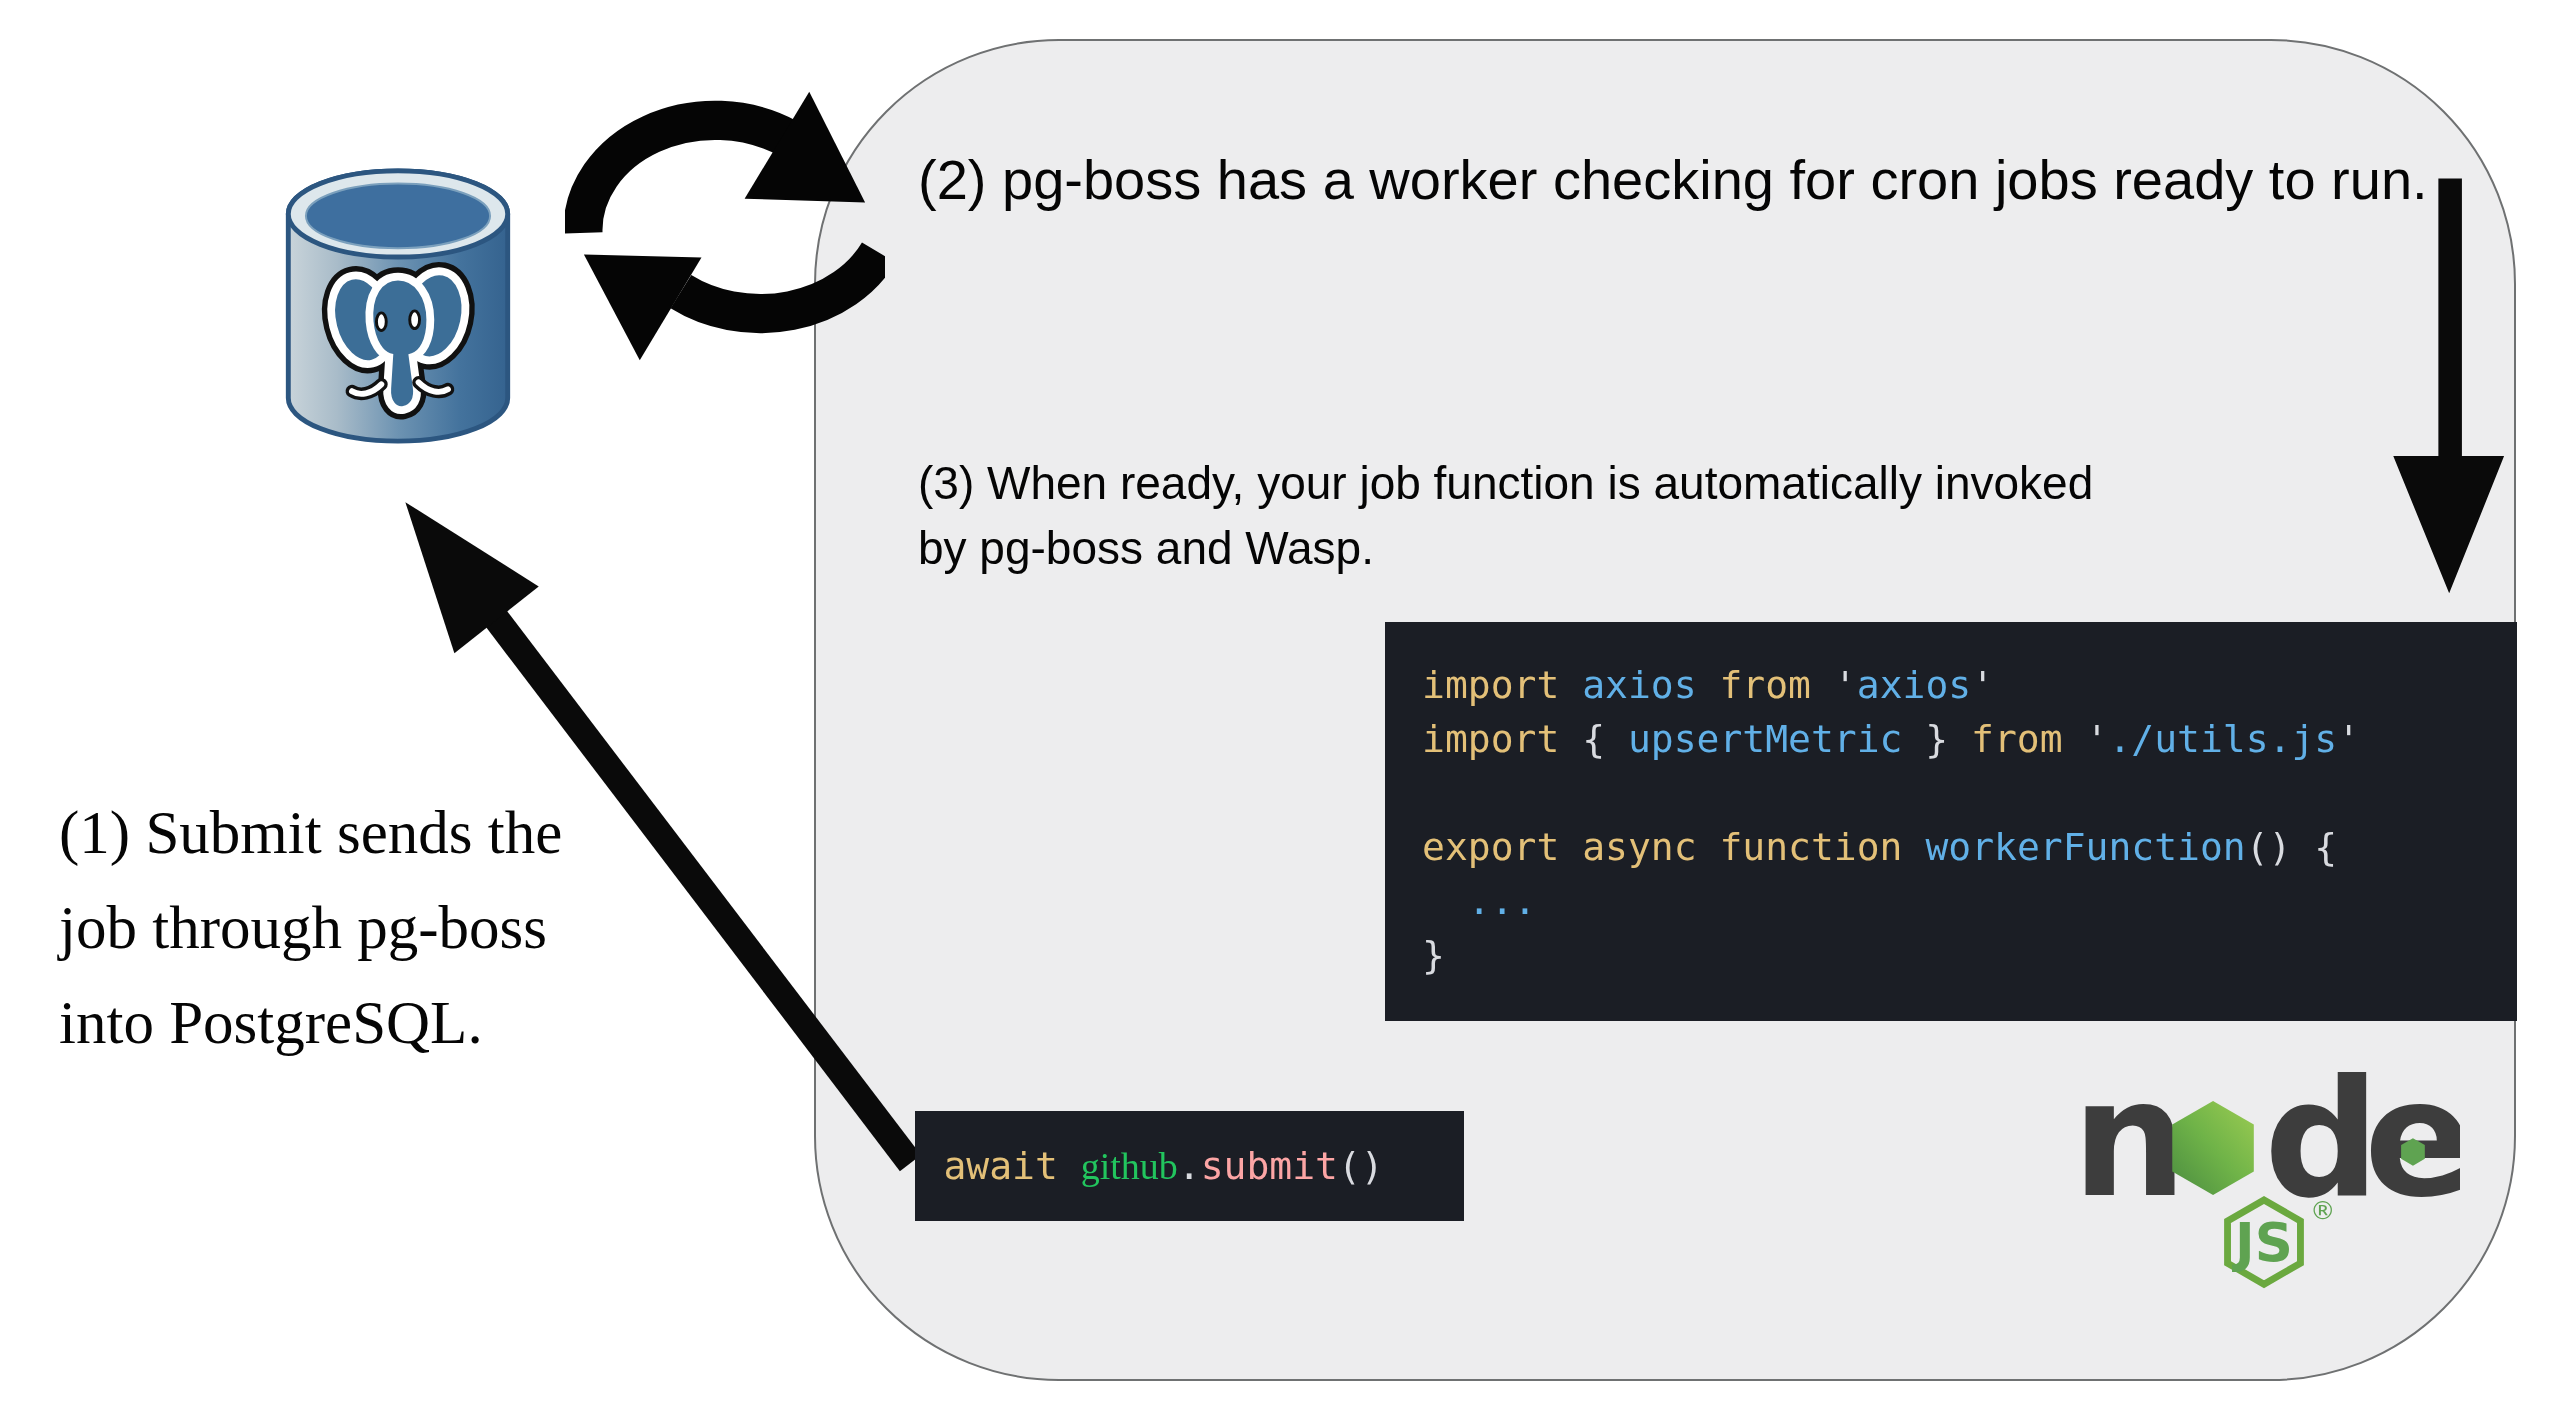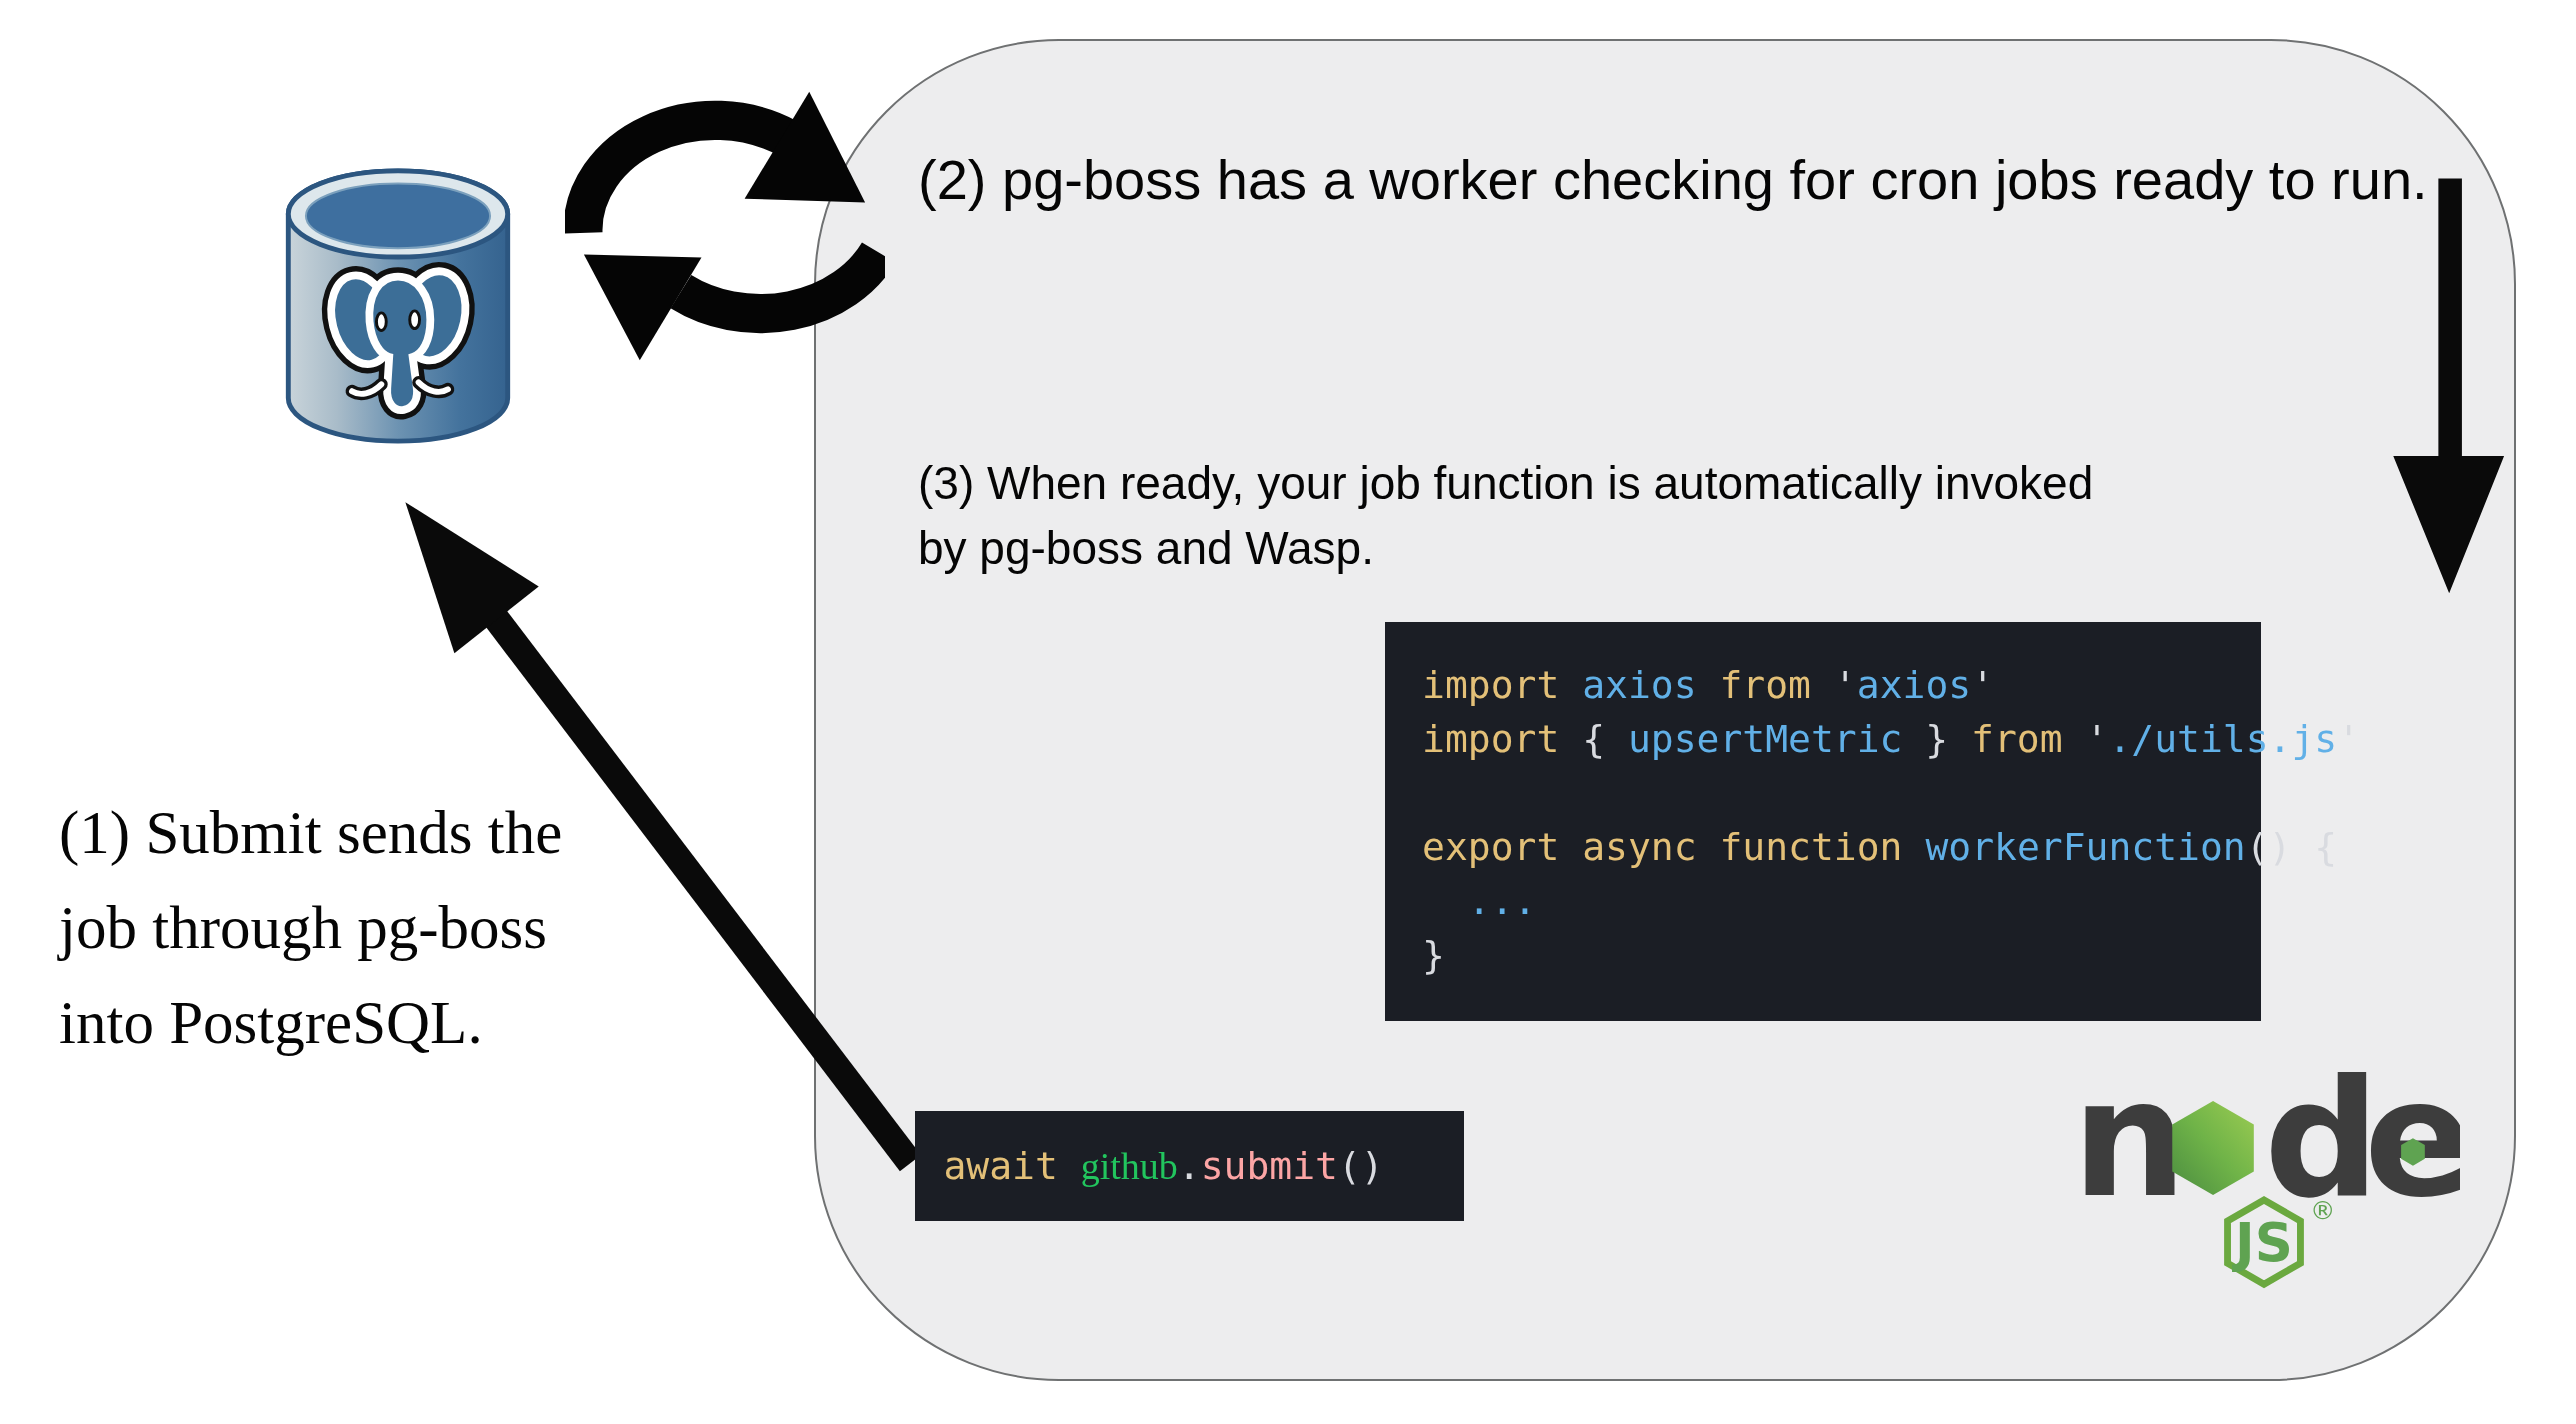--- a/index.html
+++ b/index.html
@@ -23,21 +23,21 @@
   .note-2{left:918px;top:150px;font-size:56px;line-height:59px;}
   .note-3{left:918px;top:451px;font-size:46px;line-height:65px;}
   .note-1{left:59px;top:785px;font-size:61px;line-height:95px;font-family:Liberation Serif, serif;}
   
   .codeblock{
     background:#1b1e25;
     font-family:"DejaVu Sans Mono", monospace;
     white-space:pre;
   }
   .code-main{
-    left:1385px;top:622px;width:876px;height:399px;
+    left:1385px;top:622px;width:1132px;height:399px;
     font-size:38px;line-height:54px;
     padding:36px 0 0 37px;box-sizing:border-box;
   }
   .code-submit{
     left:915px;top:1111px;width:549px;height:110px;
     font-size:38px;line-height:54px;
     display:flex;align-items:center;
     padding-left:28.4px;box-sizing:border-box;
   }
   svg text{font-family:"DejaVu Sans", sans-serif;}

